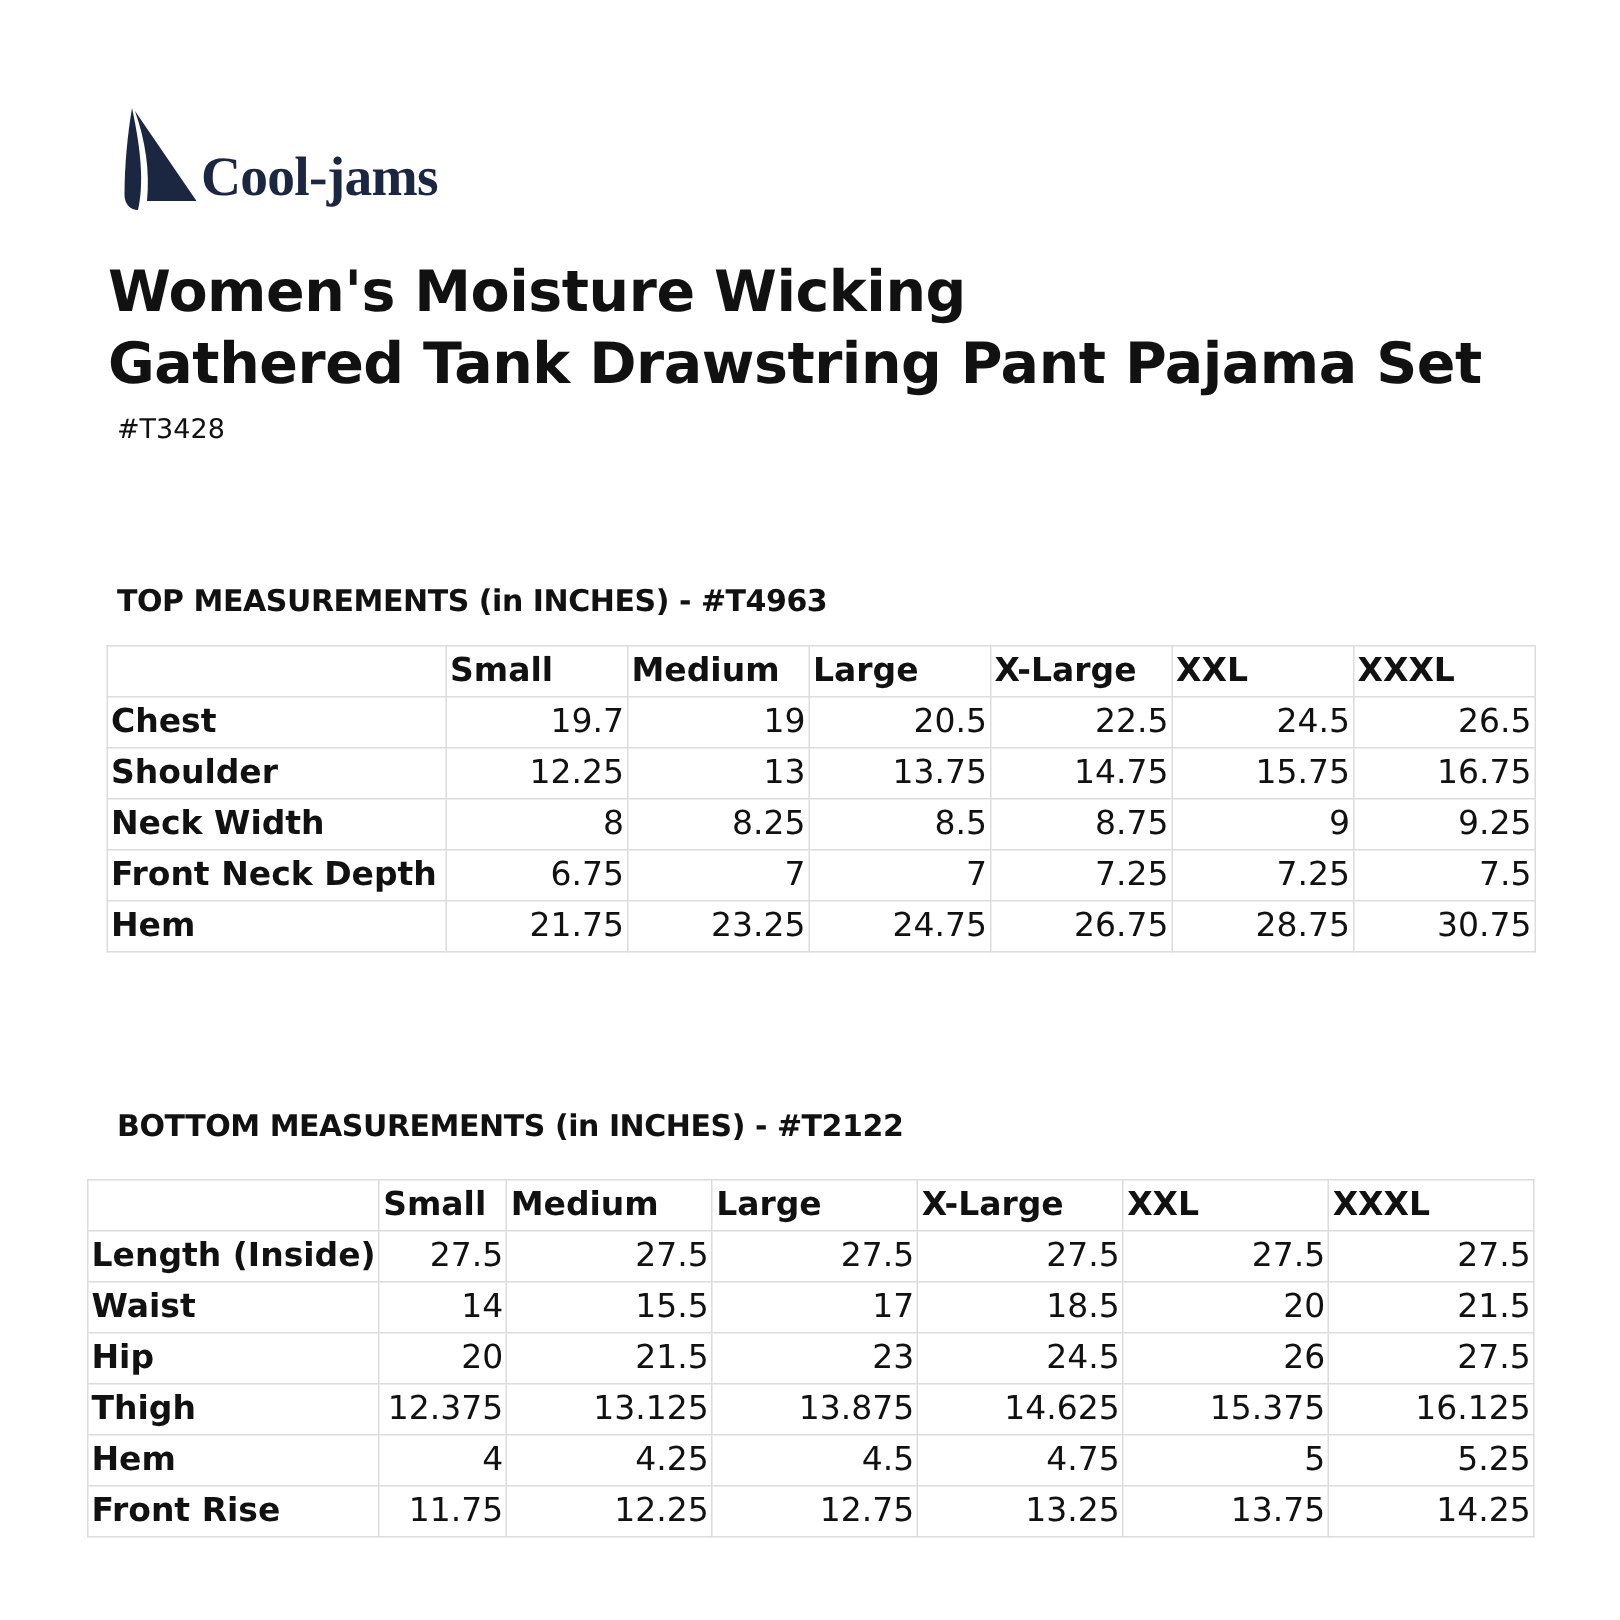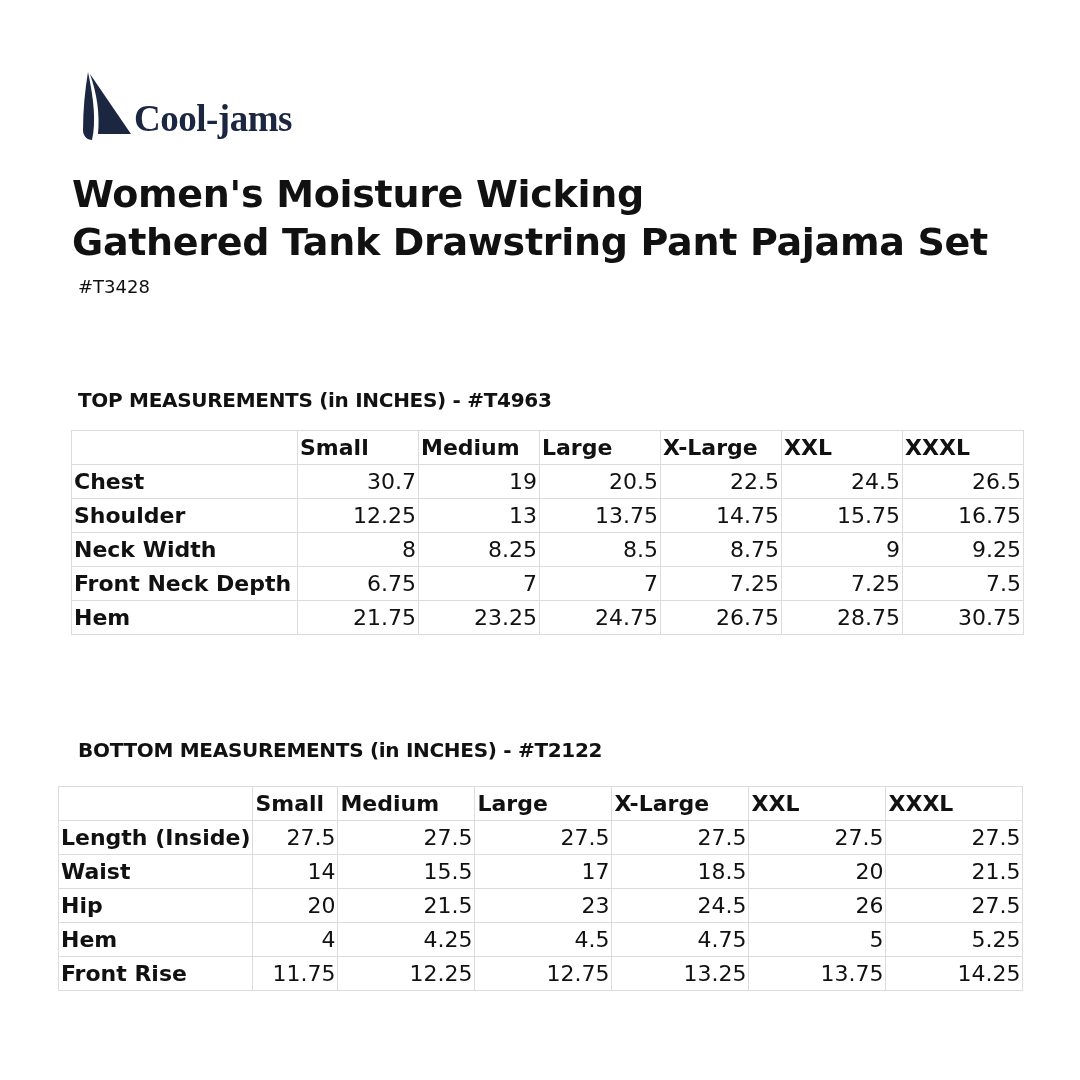--- a/index.html
+++ b/index.html
@@ -49,21 +49,21 @@
         <td></td>
         <td class="head">Small</td>
         <td class="head">Medium</td>
         <td class="head">Large</td>
         <td class="head">X-Large</td>
         <td class="head">XXL</td>
         <td class="head">XXXL</td>
       </tr>
       <tr>
         <td class="label">Chest</td>
-        <td class="num">30.7</td>
+        <td class="num">19.7</td>
         <td class="num">19</td>
         <td class="num">20.5</td>
         <td class="num">22.5</td>
         <td class="num">24.5</td>
         <td class="num">26.5</td>
       </tr>
       <tr>
         <td class="label">Shoulder</td>
         <td class="num">12.25</td>
         <td class="num">13</td>
@@ -144,20 +144,29 @@
       <tr>
         <td class="label">Hip</td>
         <td class="num">20</td>
         <td class="num">21.5</td>
         <td class="num">23</td>
         <td class="num">24.5</td>
         <td class="num">26</td>
         <td class="num">27.5</td>
       </tr>
       <tr>
+        <td class="label">Thigh</td>
+        <td class="num">12.375</td>
+        <td class="num">13.125</td>
+        <td class="num">13.875</td>
+        <td class="num">14.625</td>
+        <td class="num">15.375</td>
+        <td class="num">16.125</td>
+      </tr>
+      <tr>
         <td class="label">Hem</td>
         <td class="num">4</td>
         <td class="num">4.25</td>
         <td class="num">4.5</td>
         <td class="num">4.75</td>
         <td class="num">5</td>
         <td class="num">5.25</td>
       </tr>
       <tr>
         <td class="label">Front Rise</td>

